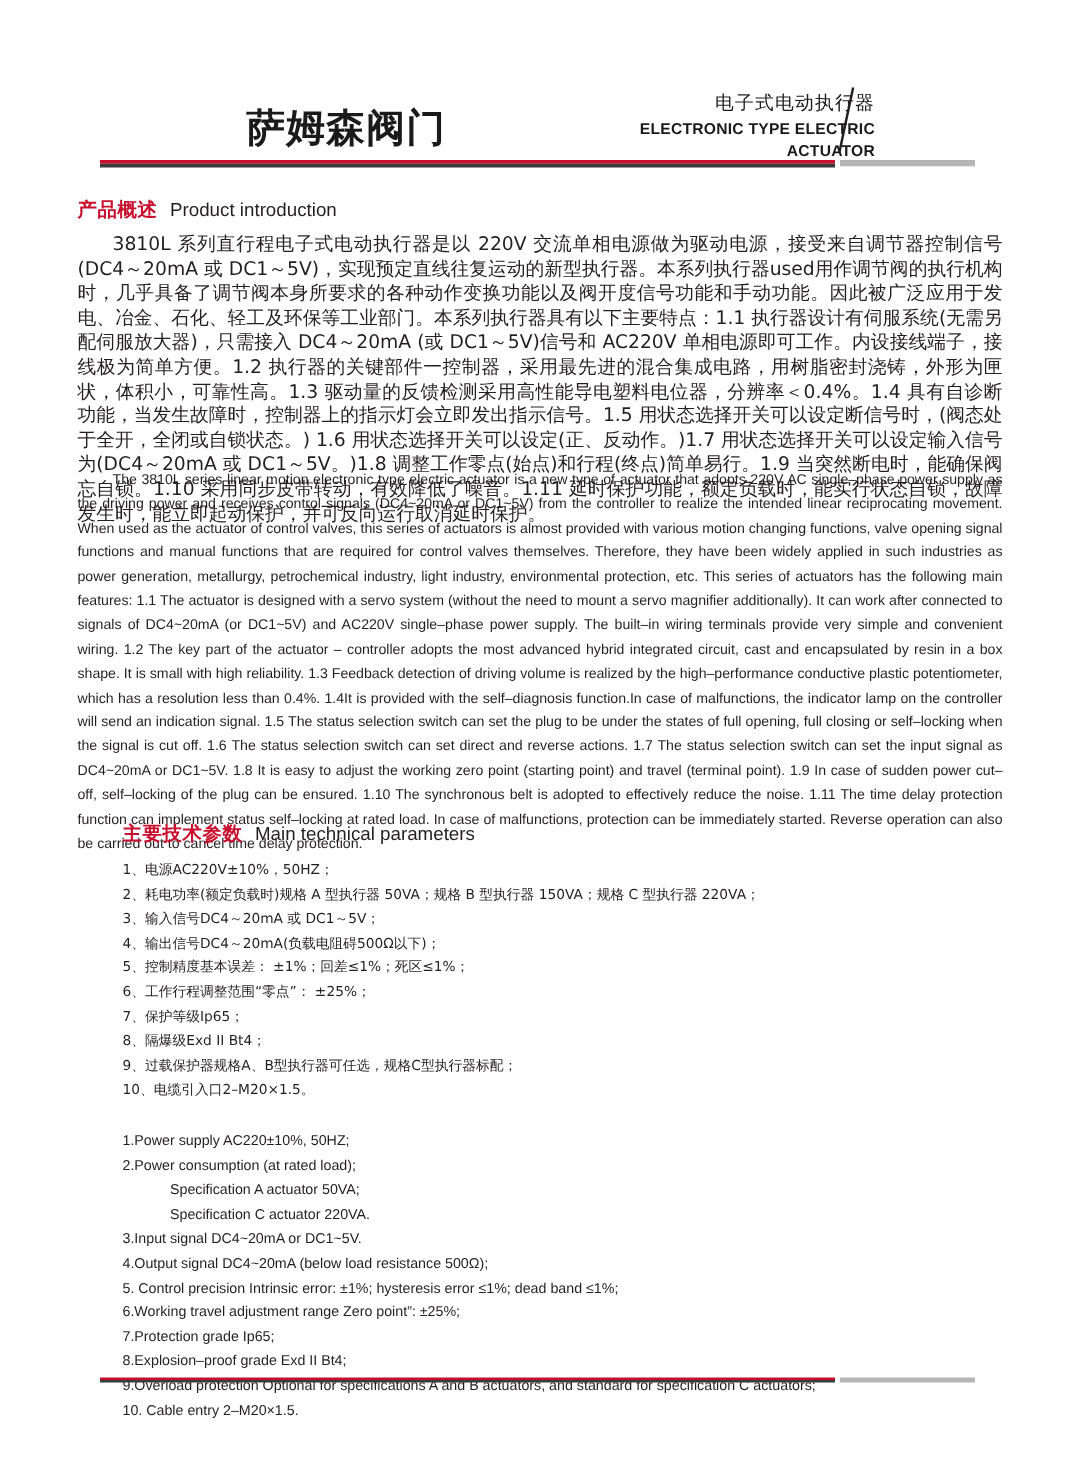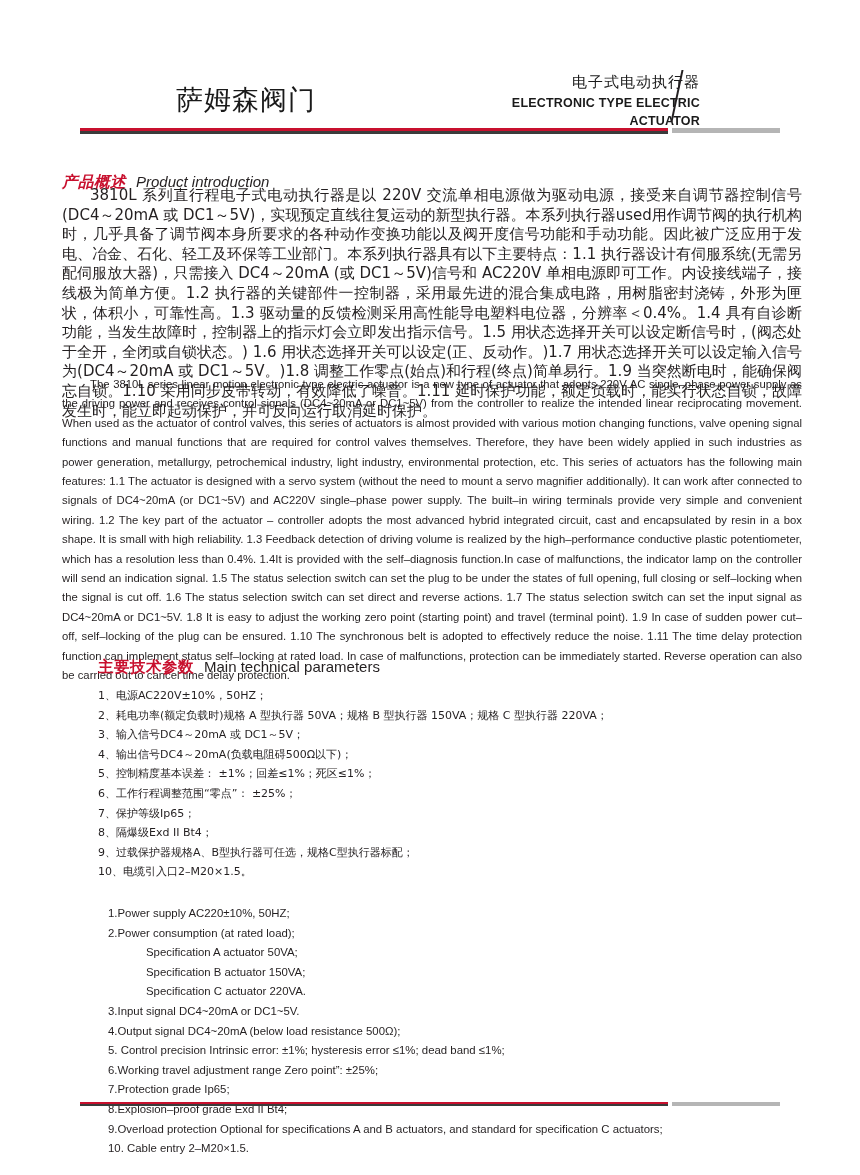--- a/index.html
+++ b/index.html
@@ -26,25 +26,25 @@
   
   .header {
     position: absolute;
     left: 0;
     top: 70px;
     width: 860px;
     height: 70px;
   }
   .brand-cn {
     position: absolute;
-    left: 176px;
+    left: 197px;
     top: 12px;
     font-family: "DejaVu Sans", sans-serif;
-    font-weight: normal;
-    font-size: 27px;
+    font-weight: bold;
+    font-size: 31px;
     letter-spacing: 1px;
     color: #1a1a1a;
   }
   .title-block {
     position: absolute;
     left: 470px;
     top: 2px;
     width: 230px;
     text-align: right;
   }
@@ -199,21 +199,21 @@
       <div class="title-cn">电子式电动执行器</div>
       <div class="title-en">ELECTRONIC TYPE ELECTRIC ACTUATOR</div>
     </div>
     <div class="header-slash"></div>
   </div>
 
   <div class="rule-red"></div>
   <div class="rule-dark"></div>
   <div class="rule-grey"></div>
 
-  <div class="section-title" style="top:172px;font-style:italic;">
+  <div class="section-title" style="top:158px;">
     <span class="cn">产品概述</span><span class="en">Product introduction</span>
   </div>
 
   <div class="para cn indent" style="left:62px; top:186px; width:740px;">3810L 系列直行程电子式电动执行器是以 220V 交流单相电源做为驱动电源，接受来自调节器控制信号(DC4～20mA 或 DC1～5V)，实现预定直线往复运动的新型执行器。本系列执行器used用作调节阀的执行机构时，几乎具备了调节阀本身所要求的各种动作变换功能以及阀开度信号功能和手动功能。因此被广泛应用于发电、冶金、石化、轻工及环保等工业部门。本系列执行器具有以下主要特点：1.1 执行器设计有伺服系统(无需另配伺服放大器)，只需接入 DC4～20mA (或 DC1～5V)信号和 AC220V 单相电源即可工作。内设接线端子，接线极为简单方便。1.2 执行器的关键部件一控制器，采用最先进的混合集成电路，用树脂密封浇铸，外形为匣状，体积小，可靠性高。1.3 驱动量的反馈检测采用高性能导电塑料电位器，分辨率＜0.4%。1.4 具有自诊断功能，当发生故障时，控制器上的指示灯会立即发出指示信号。1.5 用状态选择开关可以设定断信号时，(阀态处于全开，全闭或自锁状态。) 1.6 用状态选择开关可以设定(正、反动作。)1.7 用状态选择开关可以设定输入信号为(DC4～20mA 或 DC1～5V。)1.8 调整工作零点(始点)和行程(终点)简单易行。1.9 当突然断电时，能确保阀忘自锁。1.10 采用同步皮带转动，有效降低了噪音。1.11 延时保护功能，额定负载时，能实行状态自锁，故障发生时，能立即起动保护，并可反向运行取消延时保护。</div>
 
   <div class="para indent" style="left:62px; top:375px; width:740px;">The 3810L series linear motion electronic type electric actuator is a new type of actuator that adopts 220V AC single–phase power supply as the driving power and receives control signals (DC4~20mA or DC1~5V) from the controller to realize the intended linear reciprocating movement. When used as the actuator of control valves, this series of actuators is almost provided with various motion changing functions, valve opening signal functions and manual functions that are required for control valves themselves. Therefore, they have been widely applied in such industries as power generation, metallurgy, petrochemical industry, light industry, environmental protection, etc. This series of actuators has the following main features: 1.1 The actuator is designed with a servo system (without the need to mount a servo magnifier additionally). It can work after connected to signals of DC4~20mA (or DC1~5V) and AC220V single–phase power supply. The built–in wiring terminals provide very simple and convenient wiring. 1.2 The key part of the actuator – controller adopts the most advanced hybrid integrated circuit, cast and encapsulated by resin in a box shape. It is small with high reliability. 1.3 Feedback detection of driving volume is realized by the high–performance conductive plastic potentiometer, which has a resolution less than 0.4%. 1.4It is provided with the self–diagnosis function.In case of malfunctions, the indicator lamp on the controller will send an indication signal. 1.5 The status selection switch can set the plug to be under the states of full opening, full closing or self–locking when the signal is cut off. 1.6 The status selection switch can set direct and reverse actions. 1.7 The status selection switch can set the input signal as DC4~20mA or DC1~5V. 1.8 It is easy to adjust the working zero point (starting point) and travel (terminal point). 1.9 In case of sudden power cut–off, self–locking of the plug can be ensured. 1.10 The synchronous belt is adopted to effectively reduce the noise. 1.11 The time delay protection function can implement status self–locking at rated load. In case of malfunctions, protection can be immediately started. Reverse operation can also be carried out to cancel time delay protection.</div>
 
   <div class="section-title" style="top:657px;margin-left:36px;">
     <span class="cn">主要技术参数</span><span class="en">Main technical parameters</span>
   </div>
@@ -224,25 +224,24 @@
     <div class="item">3、输入信号DC4～20mA 或 DC1～5V；</div>
     <div class="item">4、输出信号DC4～20mA(负载电阻碍500Ω以下)；</div>
     <div class="item">5、控制精度基本误差： ±1%；回差≤1%；死区≤1%；</div>
     <div class="item">6、工作行程调整范围“零点”： ±25%；</div>
     <div class="item">7、保护等级Ip65；</div>
     <div class="item">8、隔爆级Exd II Bt4；</div>
     <div class="item">9、过载保护器规格A、B型执行器可任选，规格C型执行器标配；</div>
     <div class="item">10、电缆引入口2–M20×1.5。</div>
   </div>
 
-  <div class="list en" style="left:108px; top:904px; width:720px;">
+  <div class="list en" style="left:98px; top:904px; width:720px;">
     <div class="item">1.Power supply   AC220±10%, 50HZ;</div>
     <div class="item">2.Power consumption (at rated load);</div>
     <div class="item spec-row sub">Specification A actuator     50VA;</div>
-    <div class="item spec-row sub">Specification B actuator     150VA;</div>
     <div class="item spec-row sub">Specification C actuator     220VA.</div>
     <div class="item">3.Input signal  DC4~20mA or DC1~5V.</div>
     <div class="item">4.Output signal  DC4~20mA (below load resistance 500Ω);</div>
     <div class="item">5. Control precision  Intrinsic error: ±1%; hysteresis error ≤1%; dead band ≤1%;</div>
     <div class="item">6.Working travel adjustment range  Zero point”: ±25%;</div>
     <div class="item">7.Protection grade  Ip65;</div>
     <div class="item">8.Explosion–proof grade Exd II Bt4;</div>
     <div class="item">9.Overload protection   Optional for specifications A and B actuators, and standard for specification C actuators;</div>
     <div class="item">10. Cable entry 2–M20×1.5.</div>
   </div>

